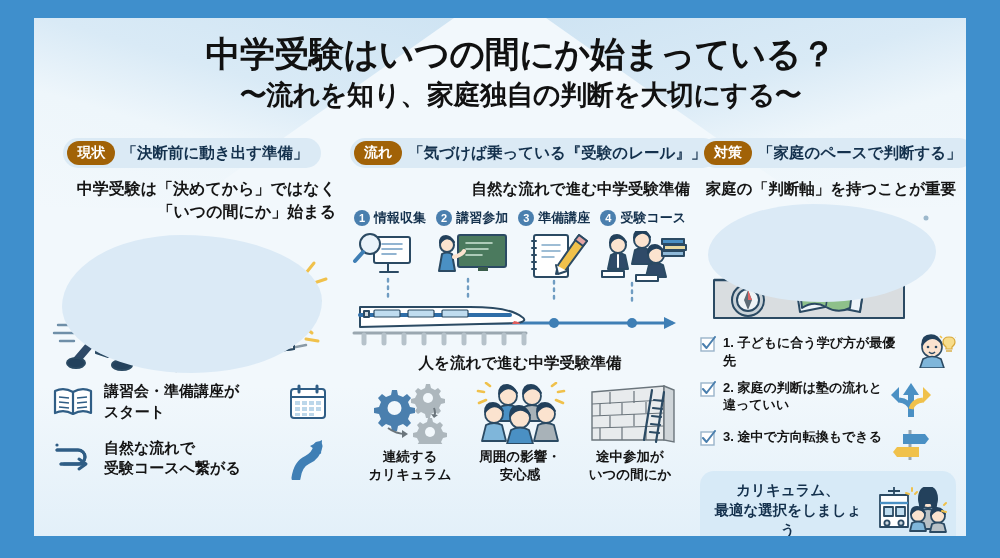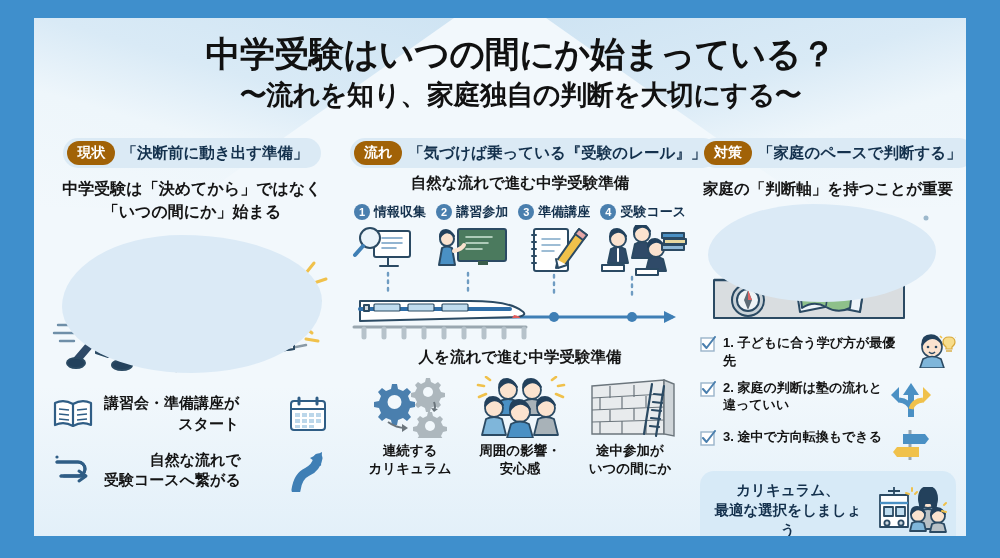--- a/index.html
+++ b/index.html
@@ -61,45 +61,45 @@
     background:#dbeaf5; border-radius:16px;
     padding:3px 12px 3px 4px; width:fit-content; margin:0 auto;
   }
   .pill-tag {
     background:#a16207; color:#fff; border-radius:13px;
     font-size:14px; font-weight:bold; padding:3px 10px; white-space:nowrap;
   }
   .pill-text { font-size:15.5px; font-weight:bold; color:#14314d; white-space:nowrap; }
 
   .lead {
-    text-align:center; font-size:16px; font-weight:bold;
+    text-align:right; font-size:16px; font-weight:bold;
     line-height:1.45; margin-top:9px; color:#151515;
   }
-  .lead-c2 { font-size:15.5px; margin-top:4px; }
+  .lead-c2 { font-size:15.5px; margin-top:10px; }
   .lead-c3 { font-size:15.5px; margin-top:10px; }
 
   
   .steps { display:flex; justify-content:space-between; margin-top:9px; padding:0 4px; }
   .step { display:flex; align-items:center; gap:4px; }
   .step-num {
     width:16px; height:16px; border-radius:50%;
     background:#4a7fae; color:#fff; font-size:11px; font-weight:bold;
     display:flex; align-items:center; justify-content:center; flex:0 0 auto;
   }
   .step-label { font-size:13px; font-weight:bold; color:#14314d; white-space:nowrap; }
 
   
   .illus { position:relative; margin-top:6px; }
   .blob {
     position:absolute; inset:0;
     background:#dbeaf6; border-radius:46% 54% 50% 50% / 52% 48% 52% 48%;
   }
 
   
-  .bullets { margin-top:12px; padding-left:4px;text-align:right; }
+  .bullets { padding-left:4px; }
   .bullet { display:flex; align-items:center; gap:10px; margin-bottom:14px; }
   .bullet-txt { font-size:15px; font-weight:bold; line-height:1.35; color:#141414; }
 
   
   .c2-sub { text-align:center; font-size:15.5px; font-weight:bold; margin-top:6px; color:#151515; }
   .tri { display:flex; justify-content:space-between; margin-top:8px; padding:0 6px; }
   .tri-item { width:108px; text-align:center; }
   .tri-cap { font-size:13.5px; font-weight:bold; line-height:1.3; margin-top:4px; color:#141414; }
 
   

